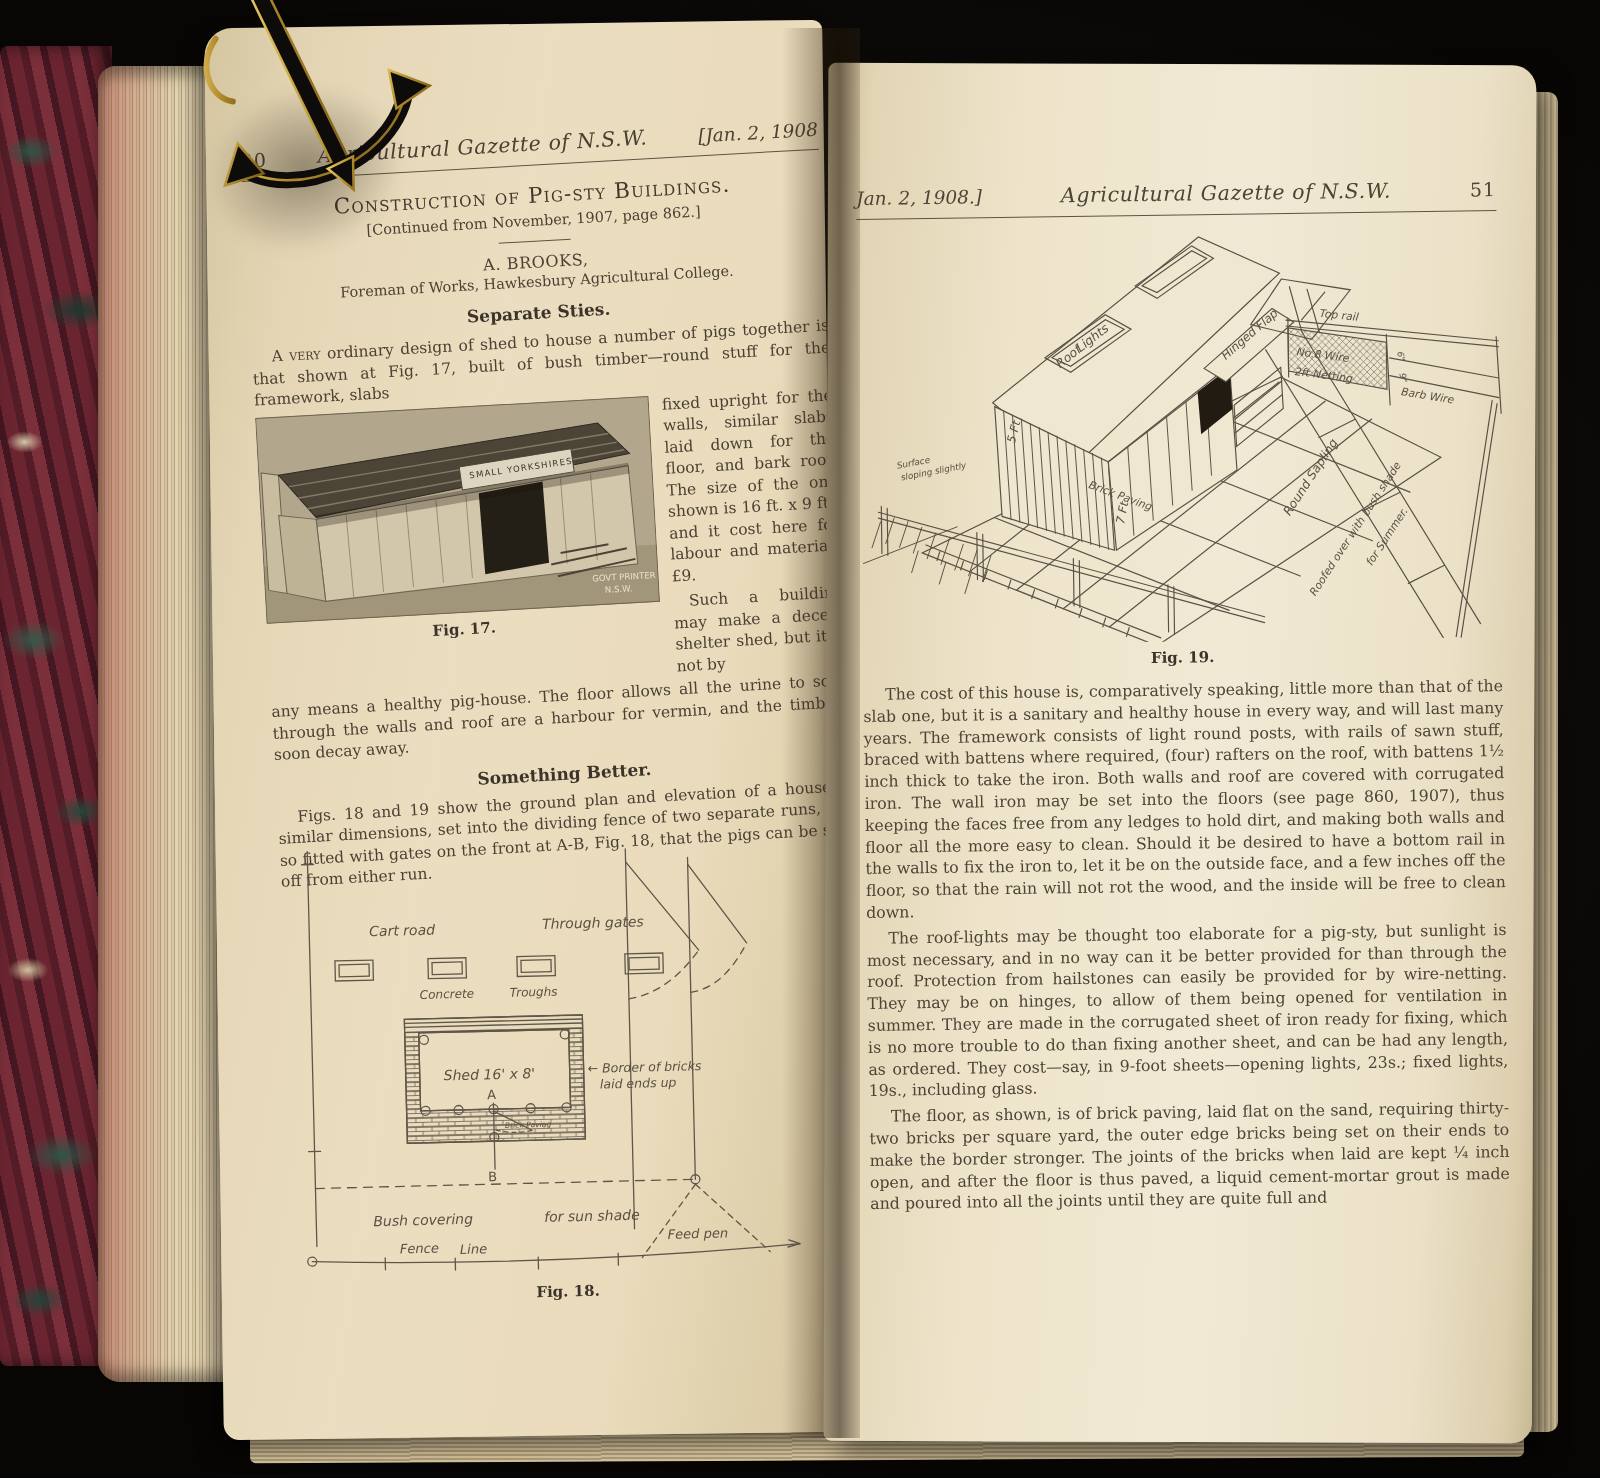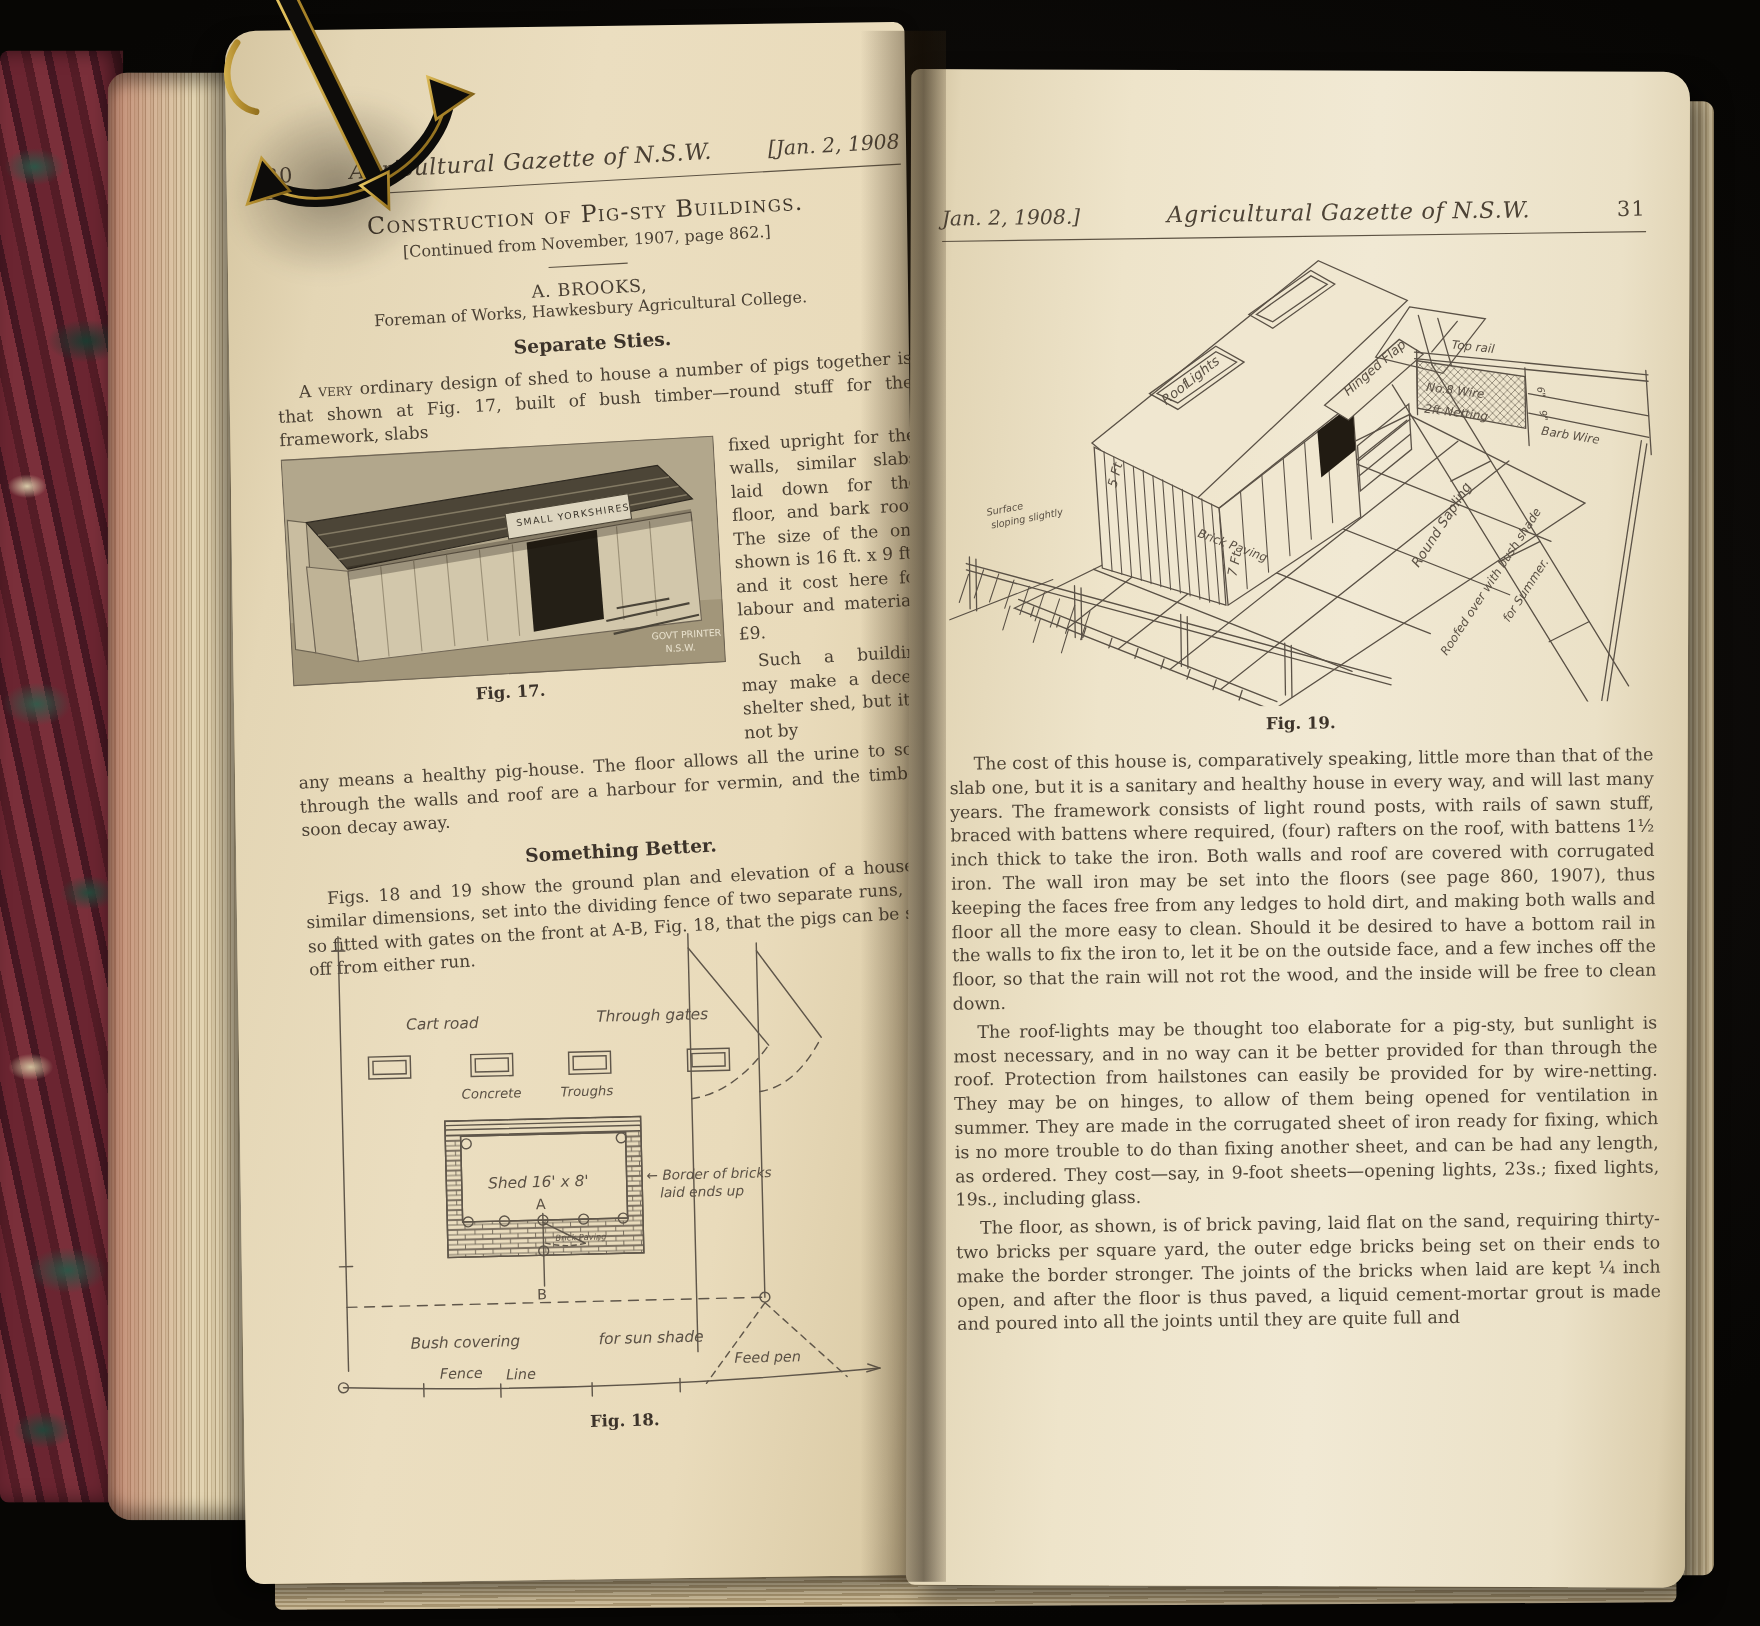--- a/index.html
+++ b/index.html
@@ -255,21 +255,21 @@
     </svg>
     <div class="fig-caption">Fig. 18.</div>
   </div>
 
   <div class="gutter"></div>
 
   <div class="rc">
     <div class="hdr">
       <span class="hdate">Jan. 2, 1908.]</span>
       <span class="jtitle">Agricultural Gazette of N.S.W.</span>
-      <span class="pagenum">31</span>
+      <span class="pagenum">51</span>
     </div>
     <hr class="rule">
 
     <div class="fig19-wrap">
       <svg width="648" height="418" viewBox="0 0 660 426">
         <defs>
           <pattern id="net19" width="7" height="7" patternUnits="userSpaceOnUse">
             <path d="M0,7L7,0M0,0L7,7" stroke="#6a6052" stroke-width="0.6" fill="none"></path>
           </pattern>
         </defs>

